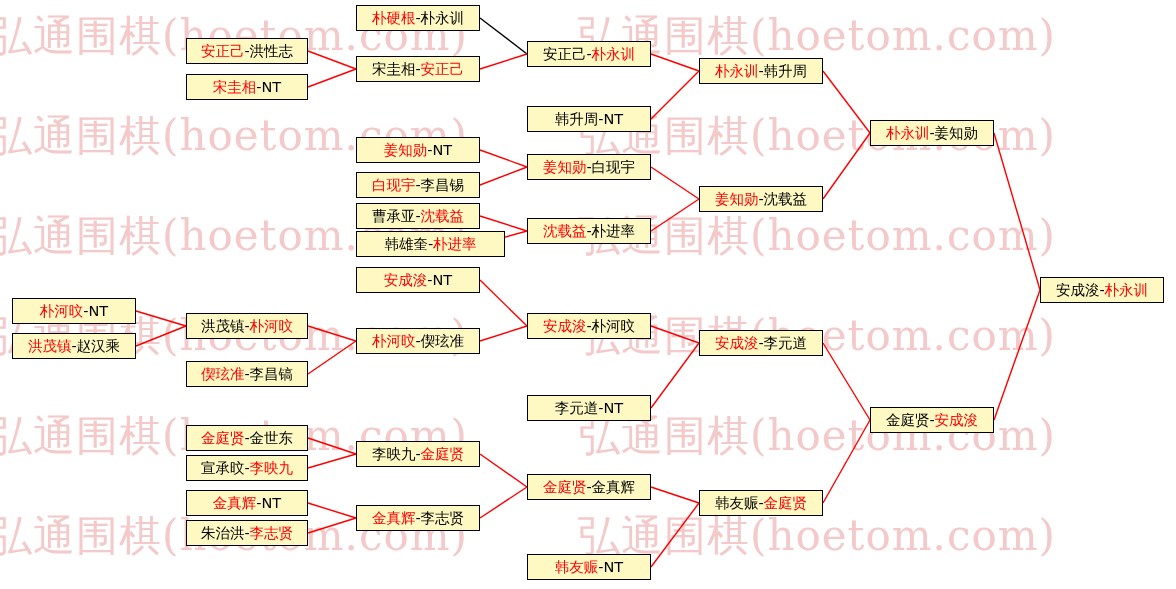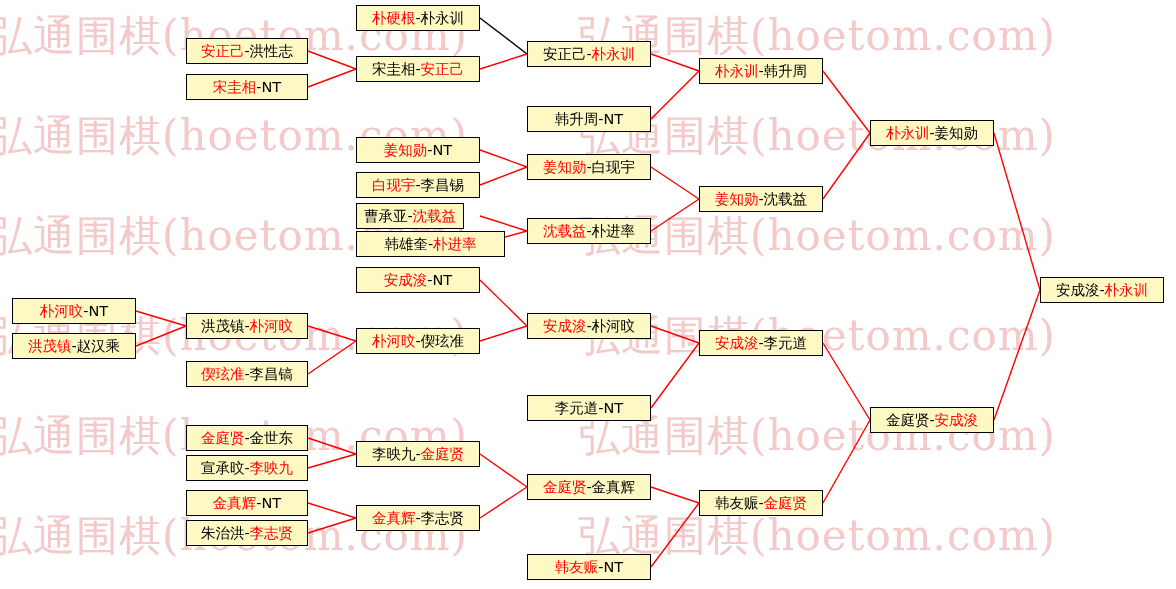--- a/index.html
+++ b/index.html
@@ -161,21 +161,21 @@
       <div class="node" id="n10" style="left: 356px; top: 172px; width: 124px; height: 26px; border-color: rgb(0, 0, 0);">
         <span class="r">白现宇</span>
         <span class="sep">-</span>
         <span class="b">李昌锡</span>
       </div>
       <div class="node" id="n11" style="left: 527px; top: 154px; width: 124px; height: 26px; border-color: rgb(0, 0, 0);">
         <span class="r">姜知勋</span>
         <span class="sep">-</span>
         <span class="b">白现宇</span>
       </div>
-      <div class="node" id="n12" style="left: 356px; top: 203px; width: 108px; height: 26px; border-color: rgb(0, 0, 0);">
+      <div class="node" id="n12" style="left: 356px; top: 203px; width: 124px; height: 26px; border-color: rgb(0, 0, 0);">
         <span class="b">曹承亚</span>
         <span class="sep">-</span>
         <span class="r">沈载益</span>
       </div>
       <div class="node" id="n13" style="left: 356px; top: 231px; width: 149px; height: 26px; border-color: rgb(0, 0, 0);">
         <span class="b">韩雄奎</span>
         <span class="sep">-</span>
         <span class="r">朴进率</span>
       </div>
       <div class="node" id="n14" style="left: 527px; top: 218px; width: 124px; height: 26px; border-color: rgb(0, 0, 0);">

